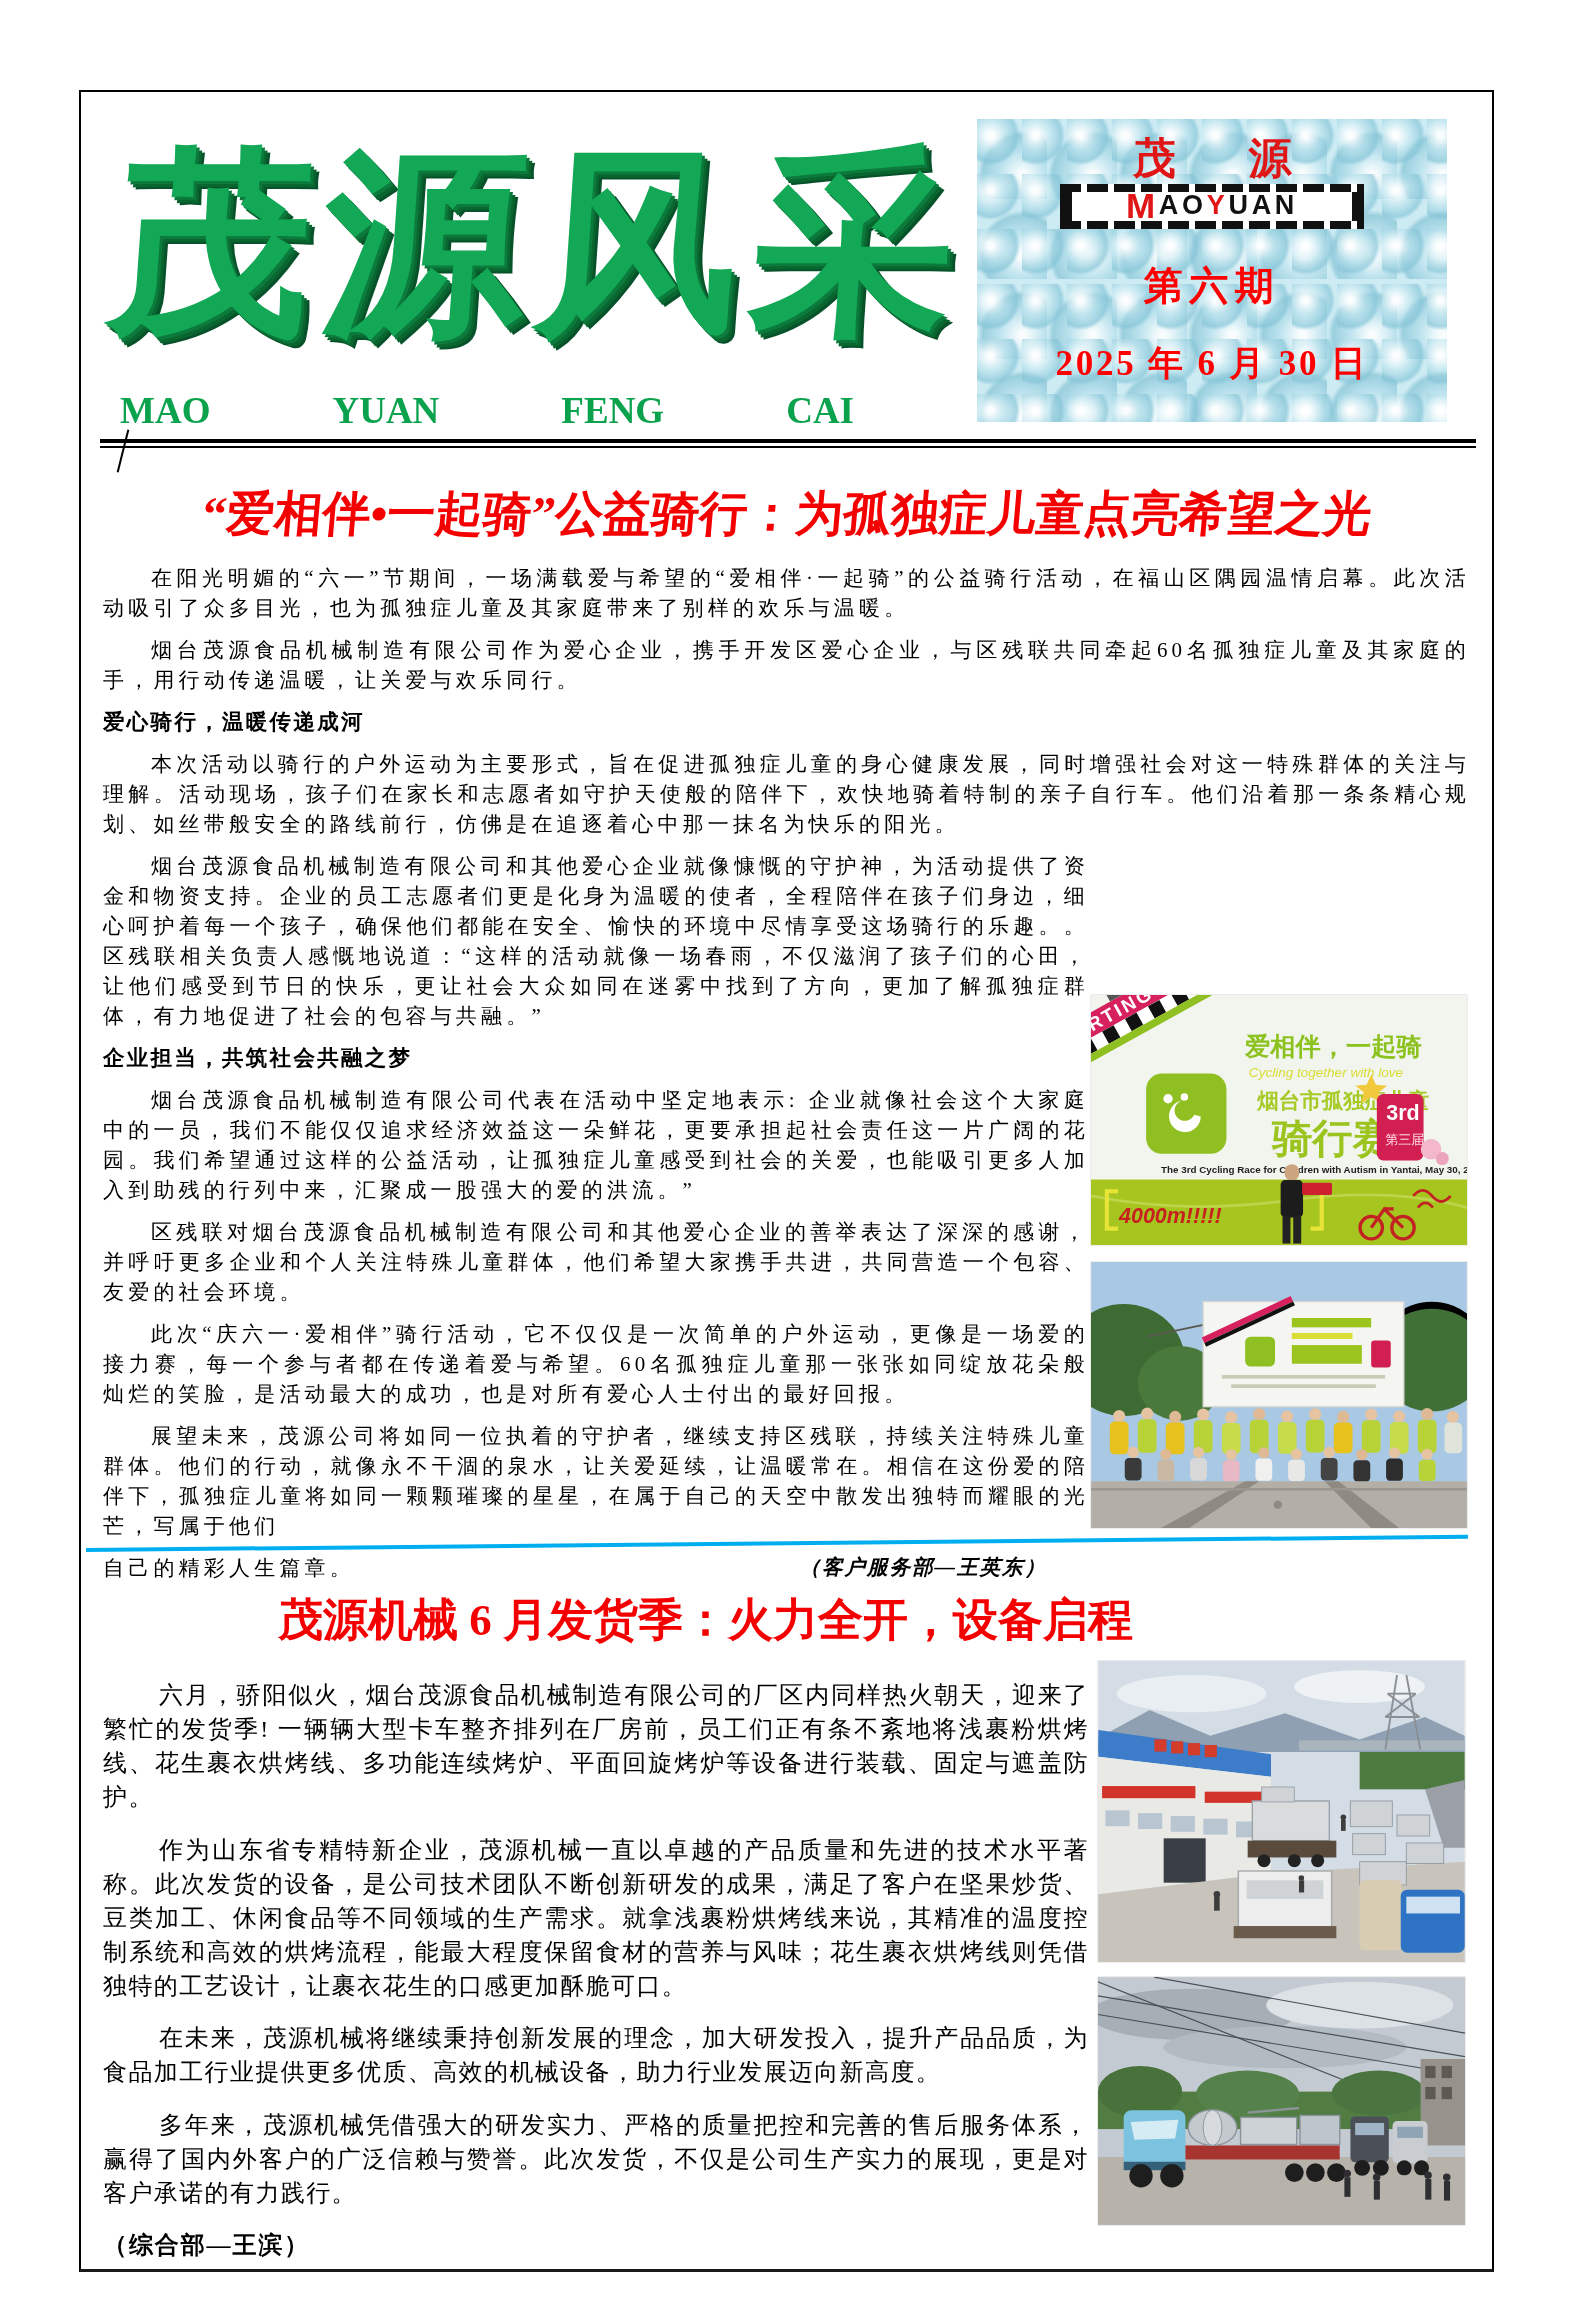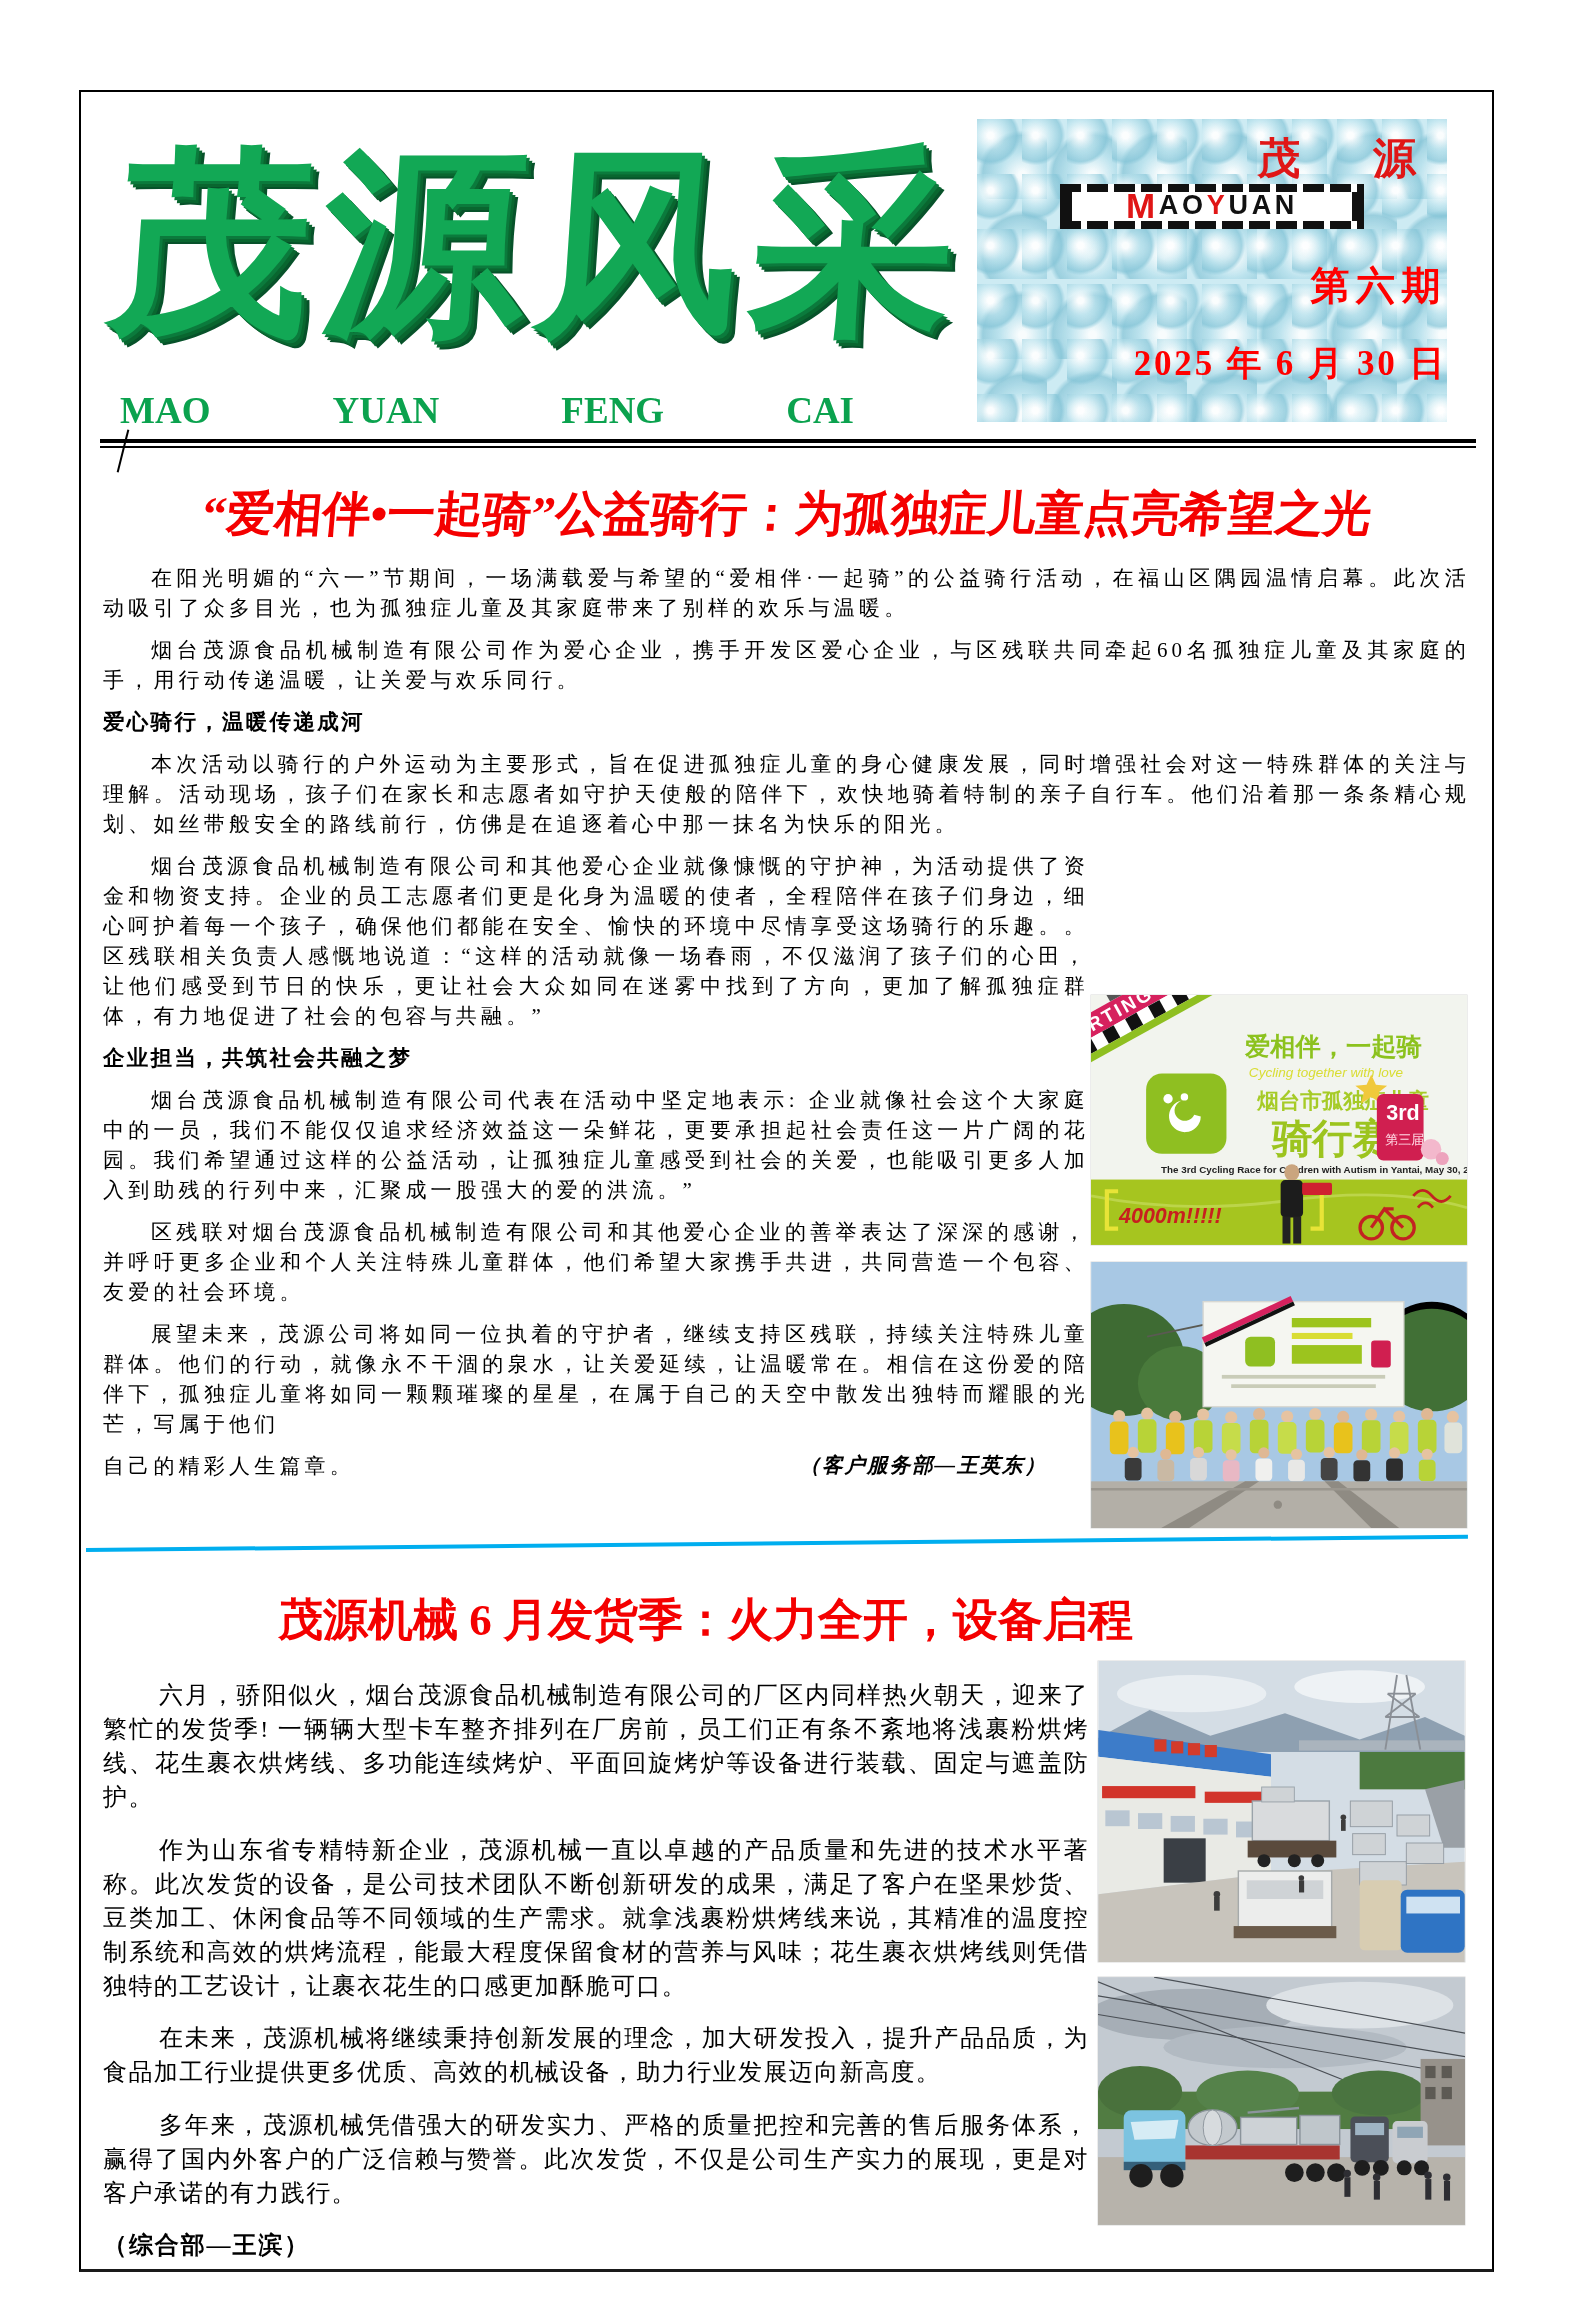--- a/index.html
+++ b/index.html
@@ -10,21 +10,21 @@
   
   #masthead-title{left:110px;top:105px;width:869px;height:290px;font-size:201px;line-height:280px;
     font-weight:bold;color:#12a855;letter-spacing:13px;white-space:nowrap;transform:skewX(-4deg);
     text-shadow:2.8px 2.8px 0 #0b7a3c,5.6px 5.6px 0 #09662f,8.4px 8.4px 0 #07522a;font-family:"Liberation Serif",serif;}
   #masthead-pinyin{left:120px;top:389px;width:734px;display:flex;justify-content:space-between;
     font-family:"Liberation Serif",serif;font-weight:bold;font-size:37px;color:#0ba24e;}
   #info-box{left:977px;top:119px;width:470px;height:303px;background-color:#cdebf3;
     background-image:
       radial-gradient(circle at 30% 30%, rgba(255,255,255,.95) 6%, rgba(190,228,238,.45) 30%, rgba(130,195,214,.65) 52%, rgba(205,235,243,0) 60%),
       radial-gradient(circle at 65% 70%, rgba(255,255,255,.85) 5%, rgba(170,218,232,.5) 32%, rgba(120,188,208,.6) 55%, rgba(205,235,243,0) 62%);
-    background-size:45px 55px,70px 80px;text-align:right;}
+    background-size:45px 55px,70px 80px;text-align:center;}
   #logo-cn{margin-top:16px;font-size:43px;font-weight:bold;color:#e01616;letter-spacing:31px;padding-left:31px;line-height:47px;font-family:"Liberation Serif",serif;}
   #film-strip{position:relative;width:280px;height:45px;margin:1.9px auto 0;background:#fff;
     border-left:12px solid #111;border-right:12px solid #111;}
   .strip-bar{position:absolute;left:-12px;right:-12px;height:8px;
     background:repeating-linear-gradient(90deg,#111 0 21.5px,#fff 21.5px 27px);}
   .strip-bar.top{top:0;} .strip-bar.bottom{bottom:0;}
   #strip-letters{position:absolute;left:0;right:0;top:6.5px;height:31px;display:flex;align-items:center;justify-content:center;
     font-family:"Liberation Sans",sans-serif;font-weight:bold;font-size:27px;color:#111;letter-spacing:3.7px;}
   #strip-letters .red{color:#e01616;}
   #strip-letters .big{font-size:35px;}
@@ -90,20 +90,21 @@
 
 <div class="abs" id="a1-body">
   <p class="para">在阳光明媚的“六一”节期间，一场满载爱与希望的“爱相伴·一起骑”的公益骑行活动，在福山区隅园温情启幕。此次活动吸引了众多目光，也为孤独症儿童及其家庭带来了别样的欢乐与温暖。</p>
   <p class="para">烟台茂源食品机械制造有限公司作为爱心企业，携手开发区爱心企业，与区残联共同牵起60名孤独症儿童及其家庭的手，用行动传递温暖，让关爱与欢乐同行。</p>
   <div class="subhead">爱心骑行，温暖传递成河</div>
   <p class="para">本次活动以骑行的户外运动为主要形式，旨在促进孤独症儿童的身心健康发展，同时增强社会对这一特殊群体的关注与理解。活动现场，孩子们在家长和志愿者如守护天使般的陪伴下，欢快地骑着特制的亲子自行车。他们沿着那一条条精心规划、如丝带般安全的路线前行，仿佛是在追逐着心中那一抹名为快乐的阳光。</p>
   <p class="para narrow">烟台茂源食品机械制造有限公司和其他爱心企业就像慷慨的守护神，为活动提供了资金和物资支持。企业的员工志愿者们更是化身为温暖的使者，全程陪伴在孩子们身边，细心呵护着每一个孩子，确保他们都能在安全、愉快的环境中尽情享受这场骑行的乐趣。。区残联相关负责人感慨地说道：“这样的活动就像一场春雨，不仅滋润了孩子们的心田，让他们感受到节日的快乐，更让社会大众如同在迷雾中找到了方向，更加了解孤独症群体，有力地促进了社会的包容与共融。”</p>
   <div class="subhead">企业担当，共筑社会共融之梦</div>
   <p class="para narrow">烟台茂源食品机械制造有限公司代表在活动中坚定地表示: 企业就像社会这个大家庭中的一员，我们不能仅仅追求经济效益这一朵鲜花，更要承担起社会责任这一片广阔的花园。我们希望通过这样的公益活动，让孤独症儿童感受到社会的关爱，也能吸引更多人加入到助残的行列中来，汇聚成一股强大的爱的洪流。”</p>
   <p class="para narrow">区残联对烟台茂源食品机械制造有限公司和其他爱心企业的善举表达了深深的感谢，并呼吁更多企业和个人关注特殊儿童群体，他们希望大家携手共进，共同营造一个包容、友爱的社会环境。</p>
+  <p class="para narrow">此次“庆六一·爱相伴”骑行活动，它不仅仅是一次简单的户外运动，更像是一场爱的接力赛，每一个参与者都在传递着爱与希望。60名孤独症儿童那一张张如同绽放花朵般灿烂的笑脸，是活动最大的成功，也是对所有爱心人士付出的最好回报。</p>
   <p class="para narrow">展望未来，茂源公司将如同一位执着的守护者，继续支持区残联，持续关注特殊儿童群体。他们的行动，就像永不干涸的泉水，让关爱延续，让温暖常在。相信在这份爱的陪伴下，孤独症儿童将如同一颗颗璀璨的星星，在属于自己的天空中散发出独特而耀眼的光芒，写属于他们</p>
   <p class="para narrow" style="text-indent:0;margin-bottom:0;">自己的精彩人生篇章。</p>
   <div class="sig-row">（客户服务部—王英东）</div>
 </div>
 
 <div class="abs photo" style="left:1091px;top:995px;width:376px;height:250px;">
 <svg width="376" height="250" viewBox="0 0 805 535">
   <rect width="805" height="535" fill="#f2f4ee"></rect>
   <rect y="395" width="805" height="140" fill="#a6c51f"></rect>
   <path d="M0 430 Q 200 470 420 440 T 805 455" stroke="#c2d855" stroke-width="6" fill="none" opacity="0.8"></path>

